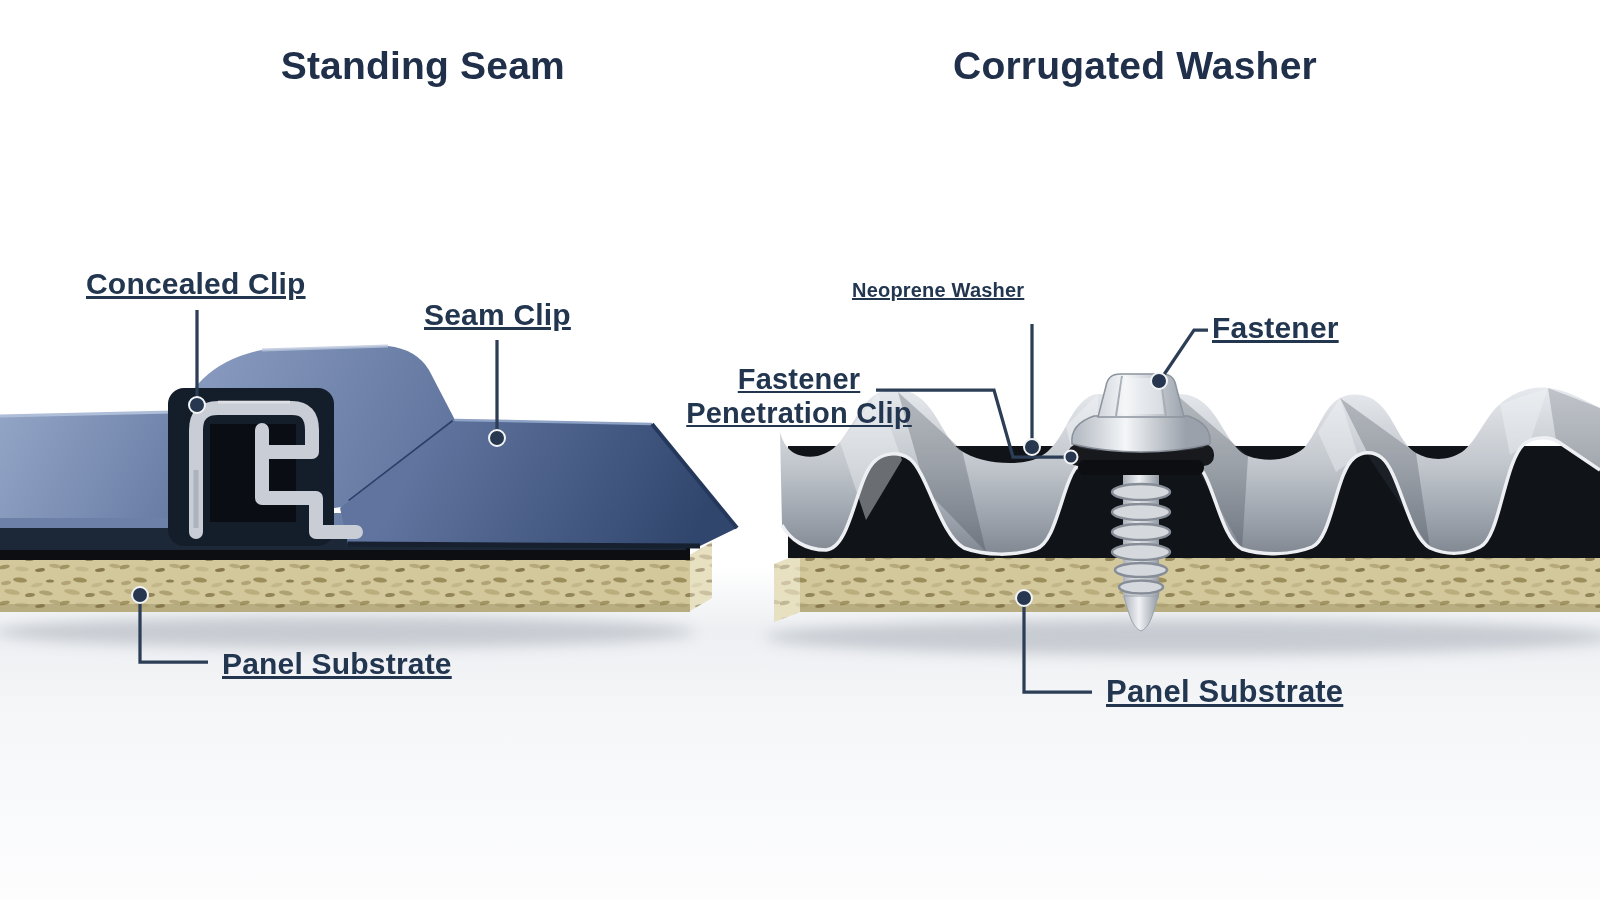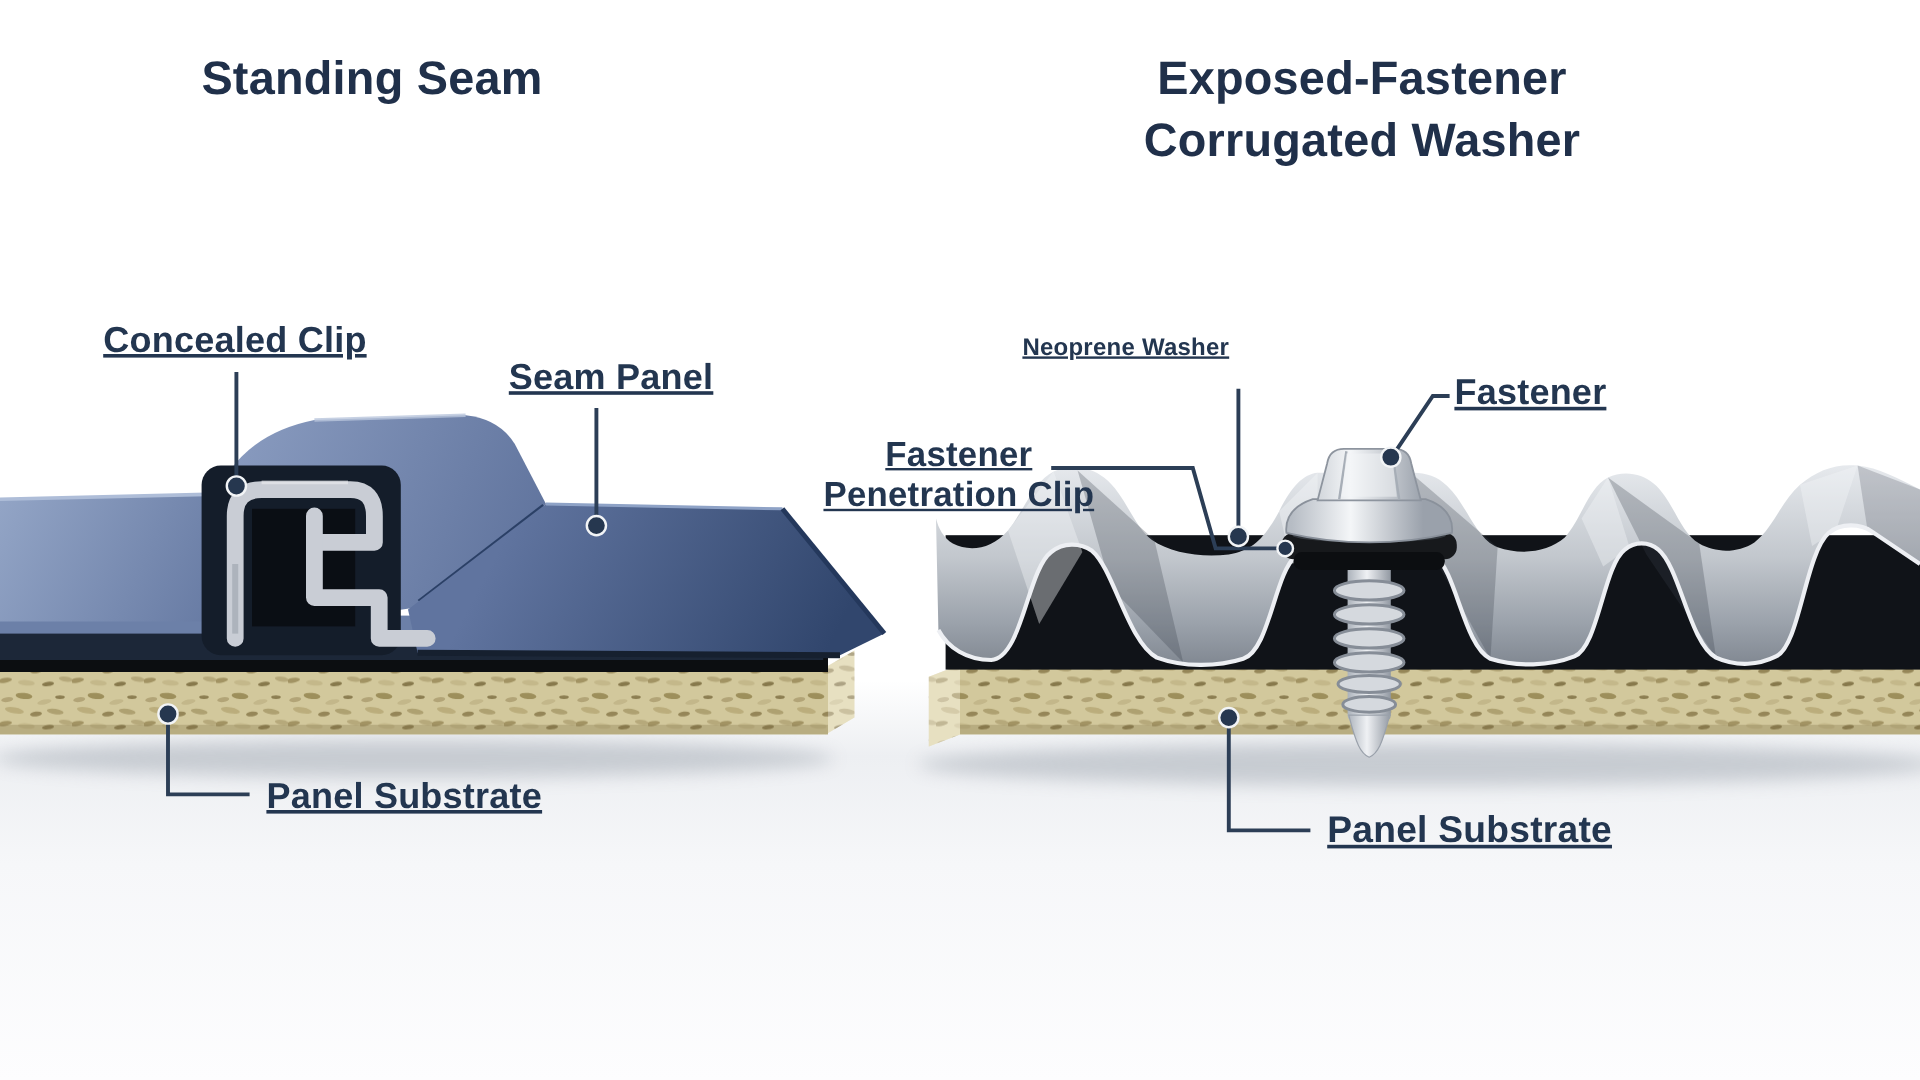--- a/index.html
+++ b/index.html
@@ -208,30 +208,29 @@
       <circle cx="197" cy="405" r="8"></circle>
       <circle cx="497" cy="438" r="8"></circle>
       <circle cx="140" cy="595" r="8"></circle>
       <circle cx="1032" cy="447" r="8"></circle>
       <circle cx="1159" cy="381" r="8"></circle>
       <circle cx="1071" cy="457" r="6.5"></circle>
       <circle cx="1024" cy="598" r="8"></circle>
     </g>
   </svg>
 
-  <div class="title" style="left:55px;top:40px;">
+  <div class="title" style="left:55px;top:40px;text-align:right;">
     <div>Standing Seam</div>
   </div>
   <div class="title" style="left:880px;top:40px;">
-    <div>Exposed-Fastener</div>
     <div>Corrugated Washer</div>
   </div>
 
   <div class="lbl" style="left:86px;top:267px;font-size:30px;">Concealed Clip</div>
-  <div class="lbl" style="left:424px;top:298px;font-size:30px;">Seam Panel</div>
+  <div class="lbl" style="left:424px;top:298px;font-size:30px;">Seam Clip</div>
   <div class="lbl" style="left:222px;top:647px;font-size:30px;">Panel Substrate</div>
 
   <div class="lbl" style="left:852px;top:279px;font-size:20px;">Neoprene Washer</div>
   <div class="lbl" style="left:1212px;top:311px;font-size:30px;">Fastener</div>
   <div class="lbl center-lbl" style="left:649px;top:362px;width:300px;font-size:29px;line-height:34px;">
     <div>Fastener</div>
     <div>Penetration Clip</div>
   </div>
   <div class="lbl" style="left:1106px;top:674px;font-size:31px;">Panel Substrate</div>
 

